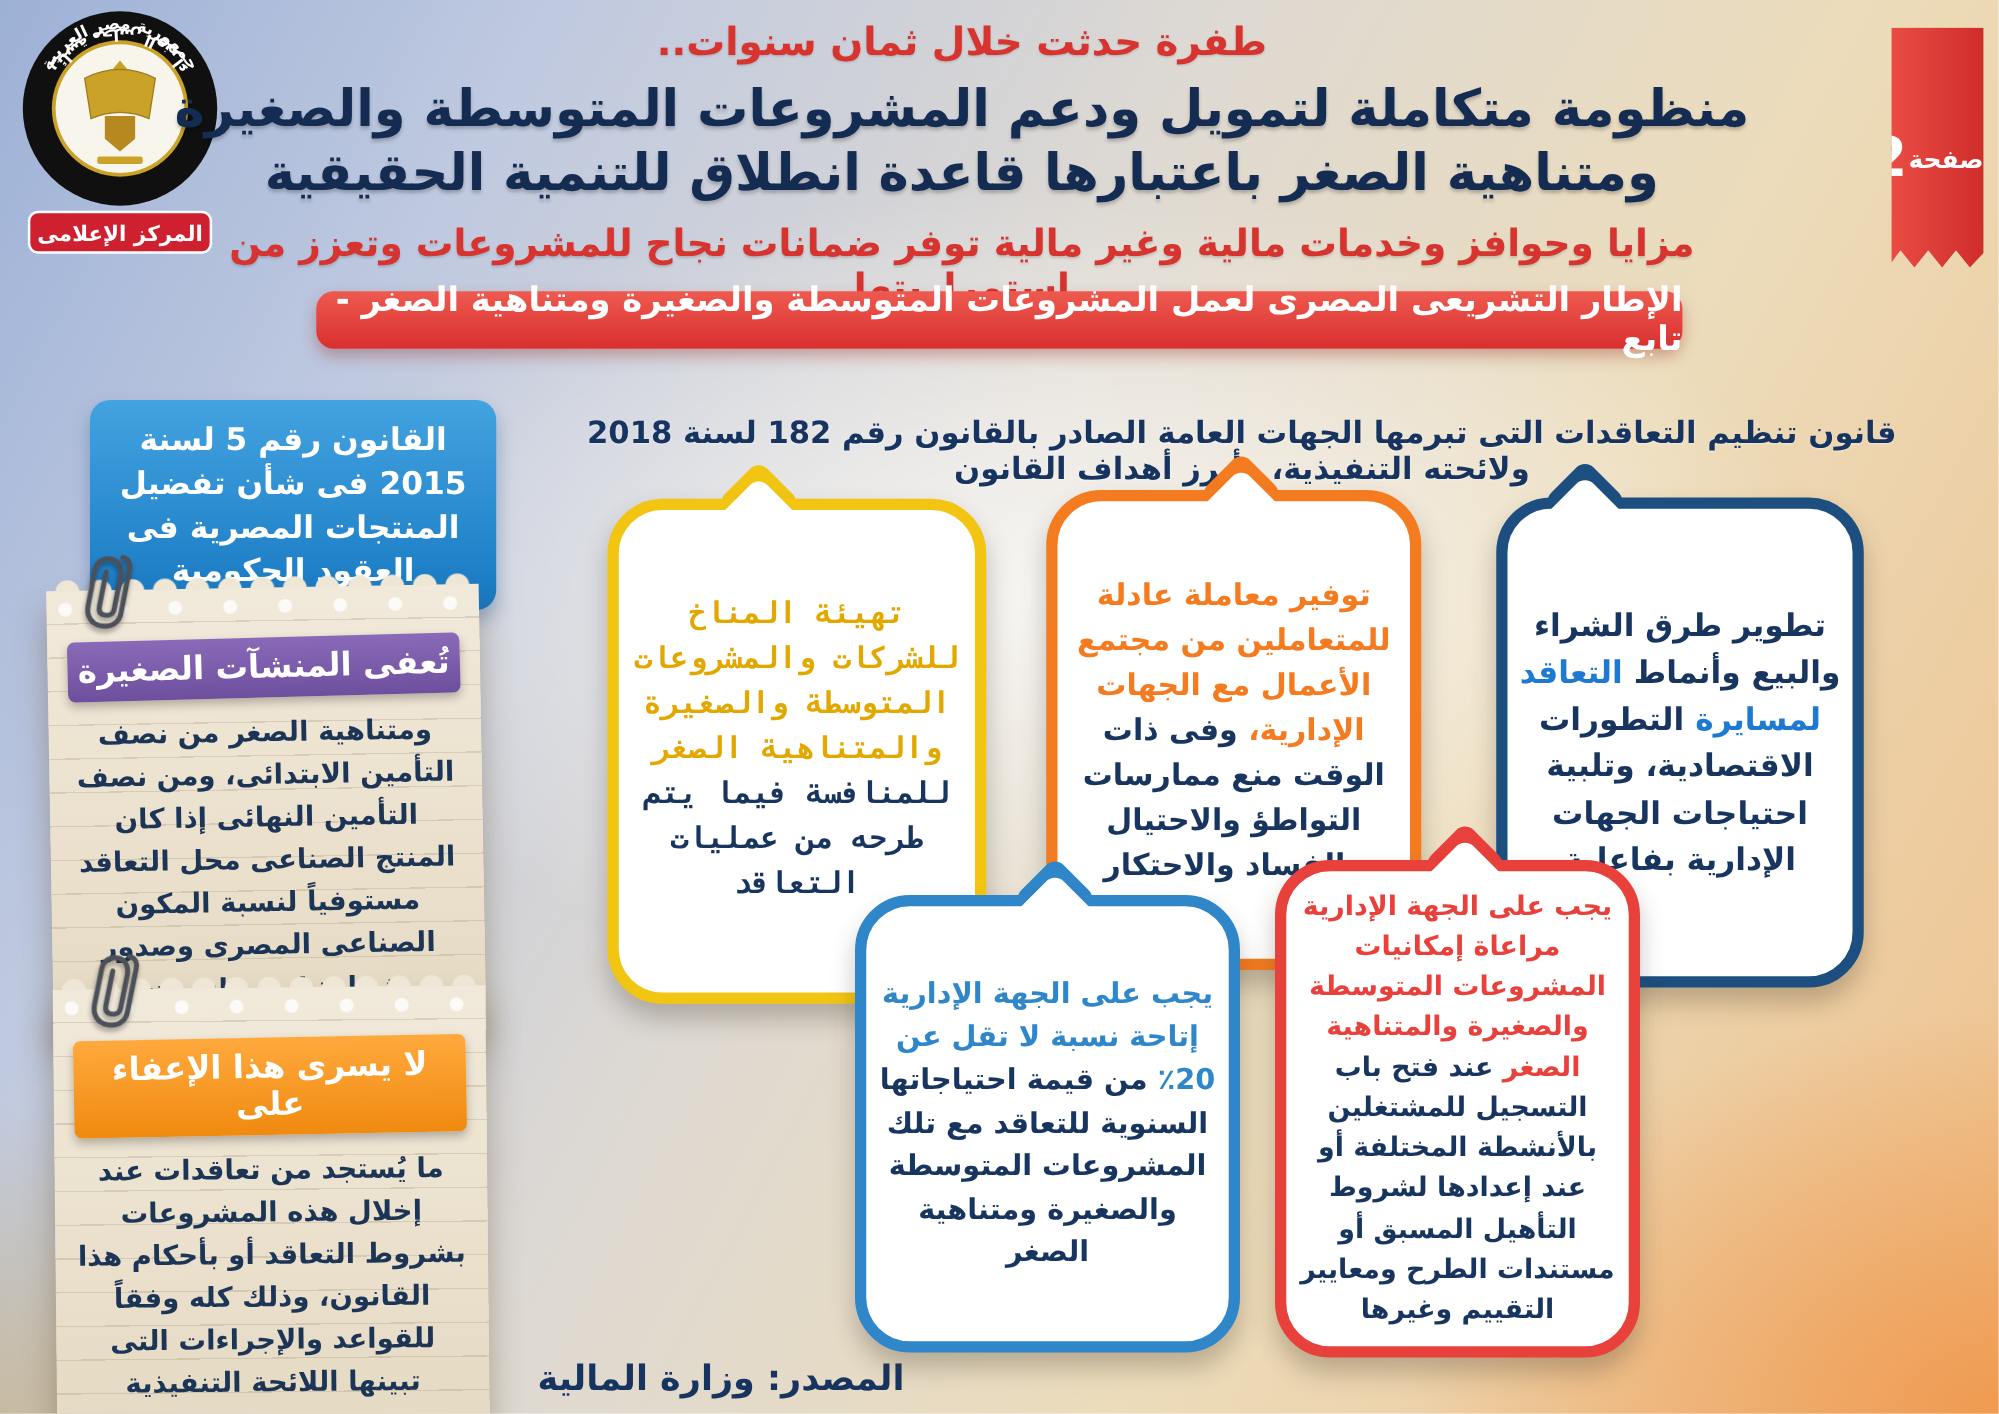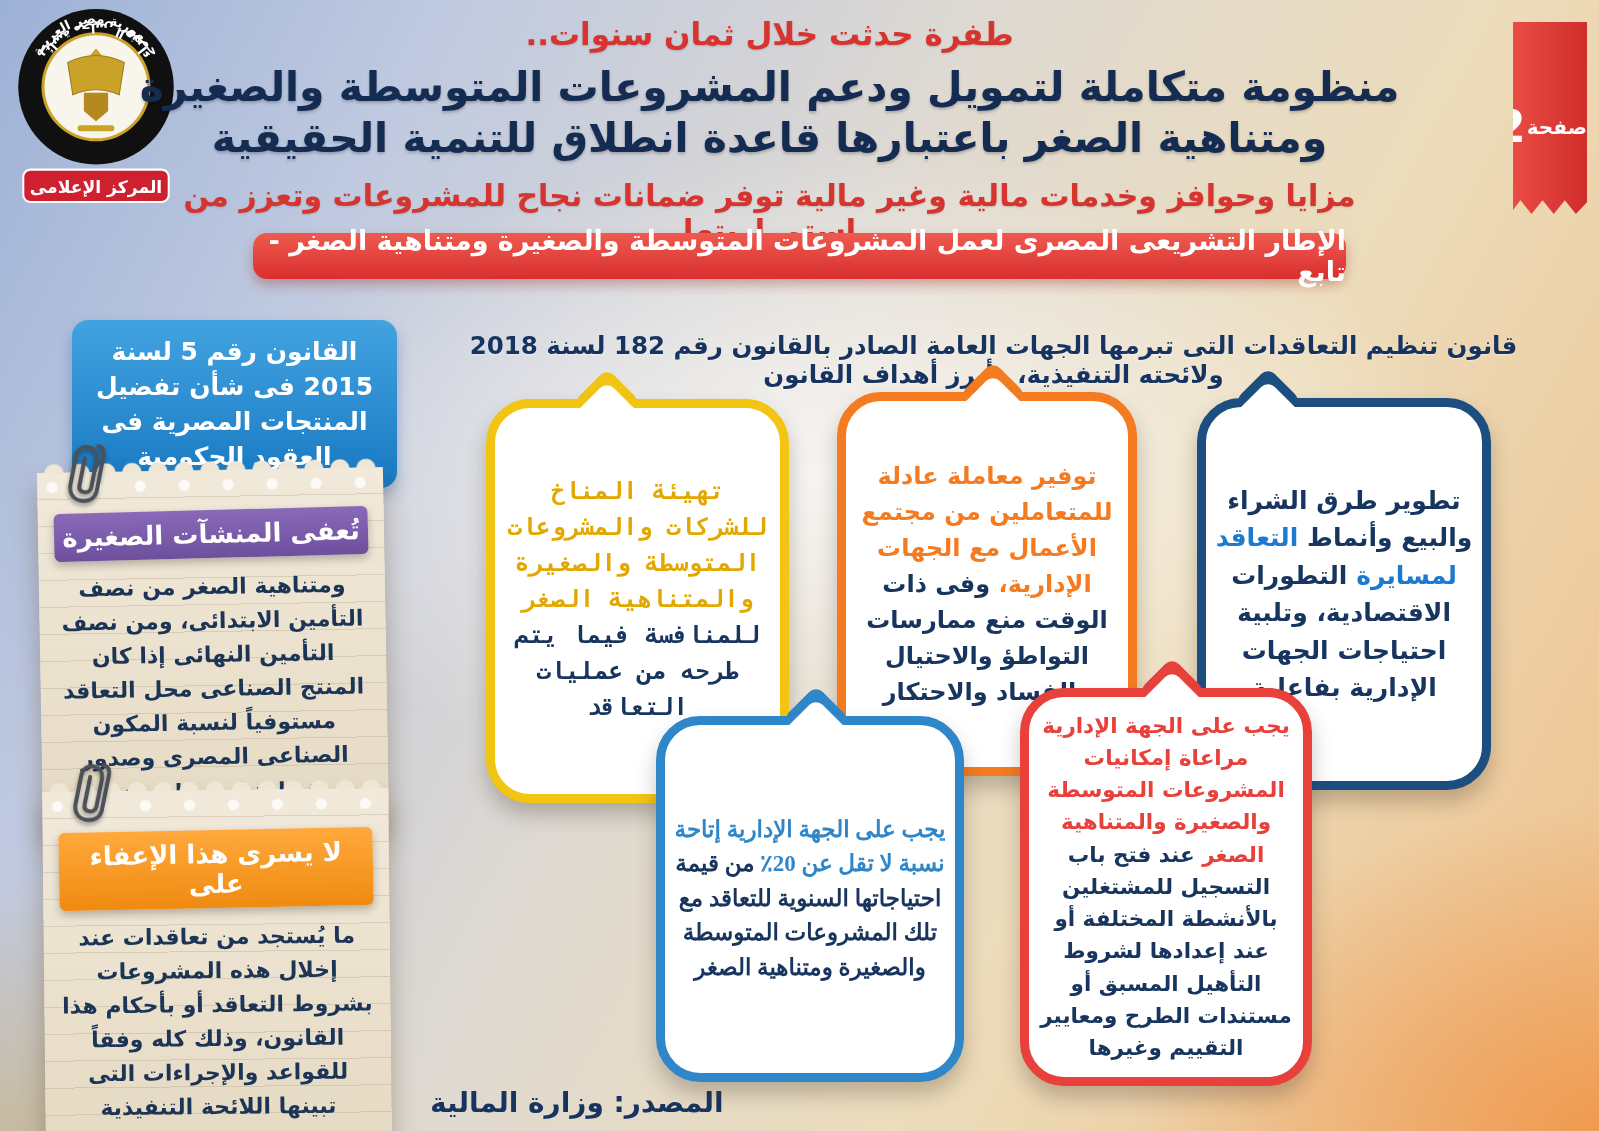--- a/index.html
+++ b/index.html
@@ -207,21 +207,21 @@
     <div class="bubble-box"></div>
     <div class="bubble-text">
       <p>
         <span class="lead">تطوير طرق الشراء والبيع وأنماط</span>
         <span class="mid">التعاقد لمسايرة</span>
         <span class="rest">التطورات الاقتصادية، وتلبية احتياجات الجهات الإدارية بفاعلية</span>
       </p>
     </div>
   </div>
 
-  <div class="bubble" style="--c:#2f86c8;--lead:#2f86c8;--tail-x:44%;left:656px;top:716px;width:308px;height:366px;z-index:3;font-size:23px;font-family:Liberation Serif, serif;">
+  <div class="bubble" style="--c:#2f86c8;--lead:#2f86c8;--tail-x:44%;left:684px;top:716px;width:308px;height:366px;z-index:3;font-size:23px;">
     <i class="tail-outer"></i>
     <i class="tail-inner"></i>
     <div class="bubble-box"></div>
     <div class="bubble-text">
       <p>
         <span class="lead">يجب على الجهة الإدارية إتاحة نسبة لا تقل عن 20٪</span>
         <span class="mid"></span>
         <span class="rest">من قيمة احتياجاتها السنوية للتعاقد مع تلك المشروعات المتوسطة والصغيرة ومتناهية الصغر</span>
       </p>
     </div>

